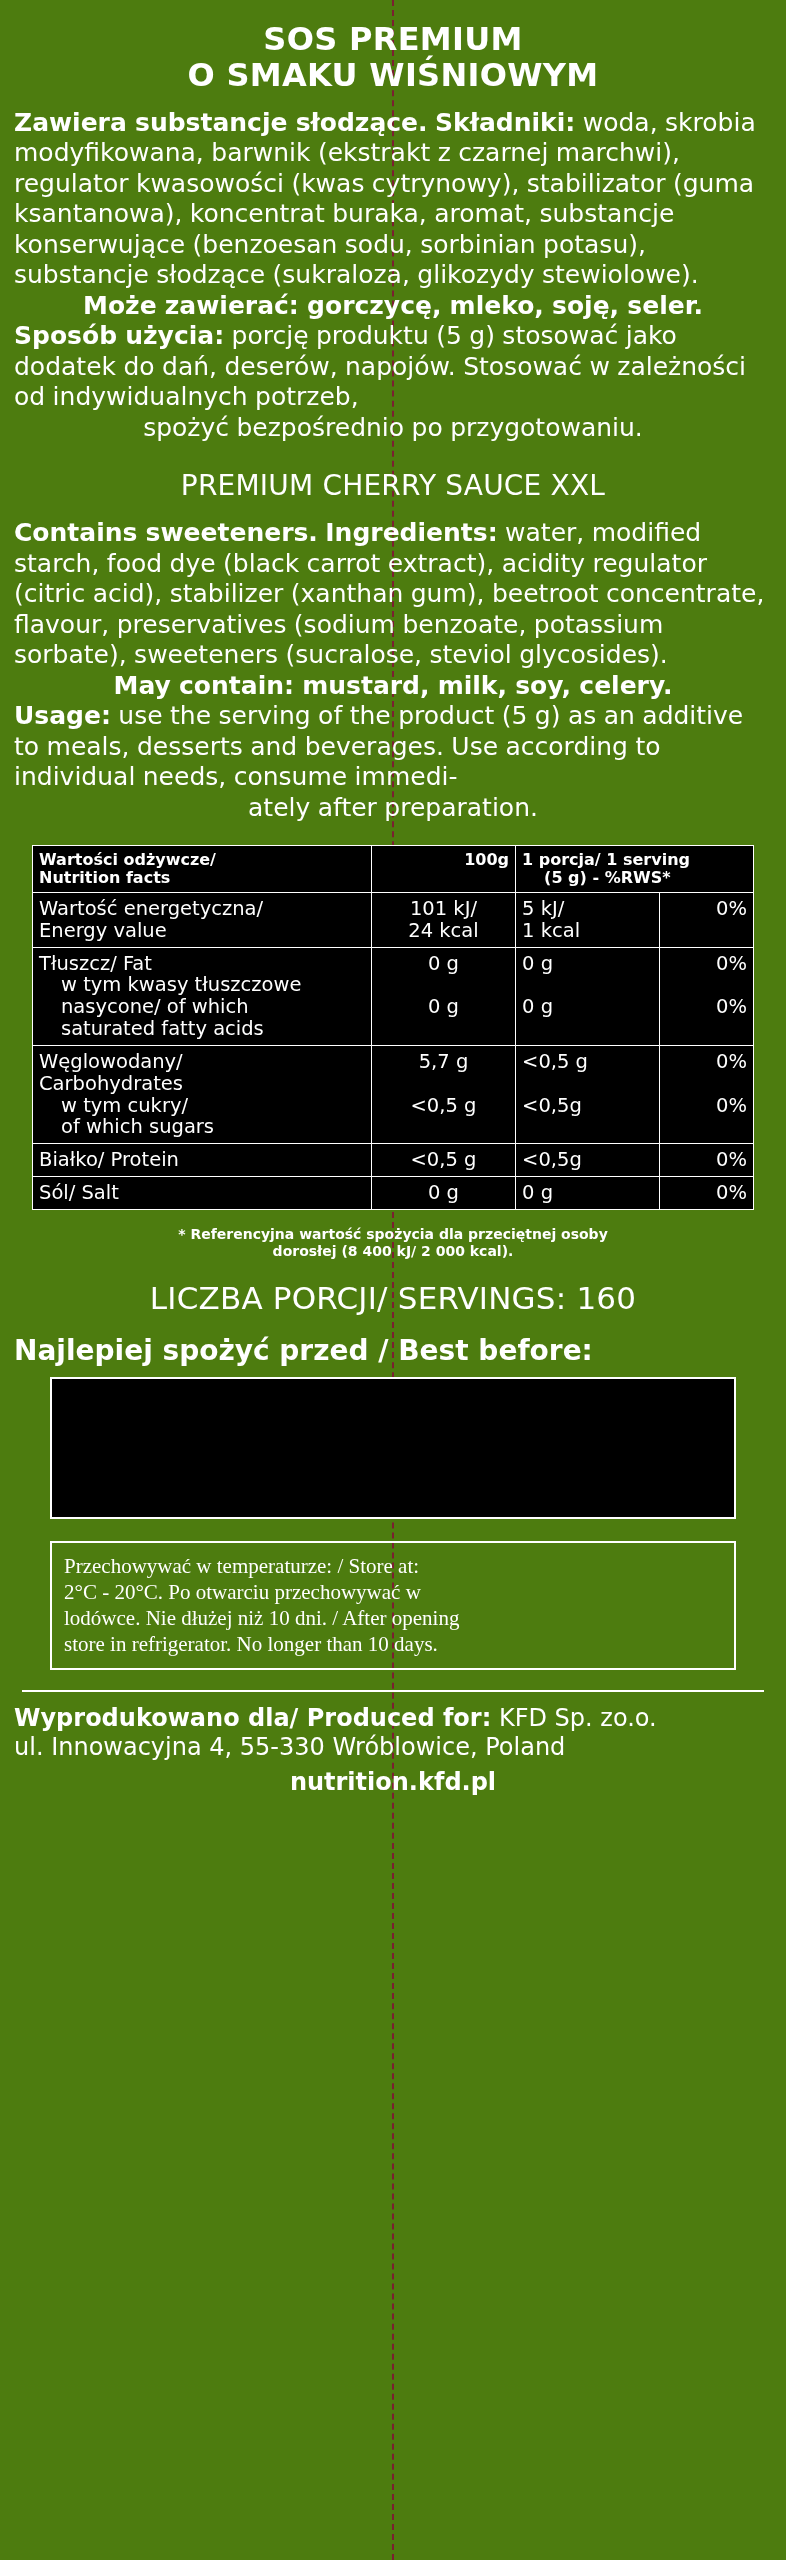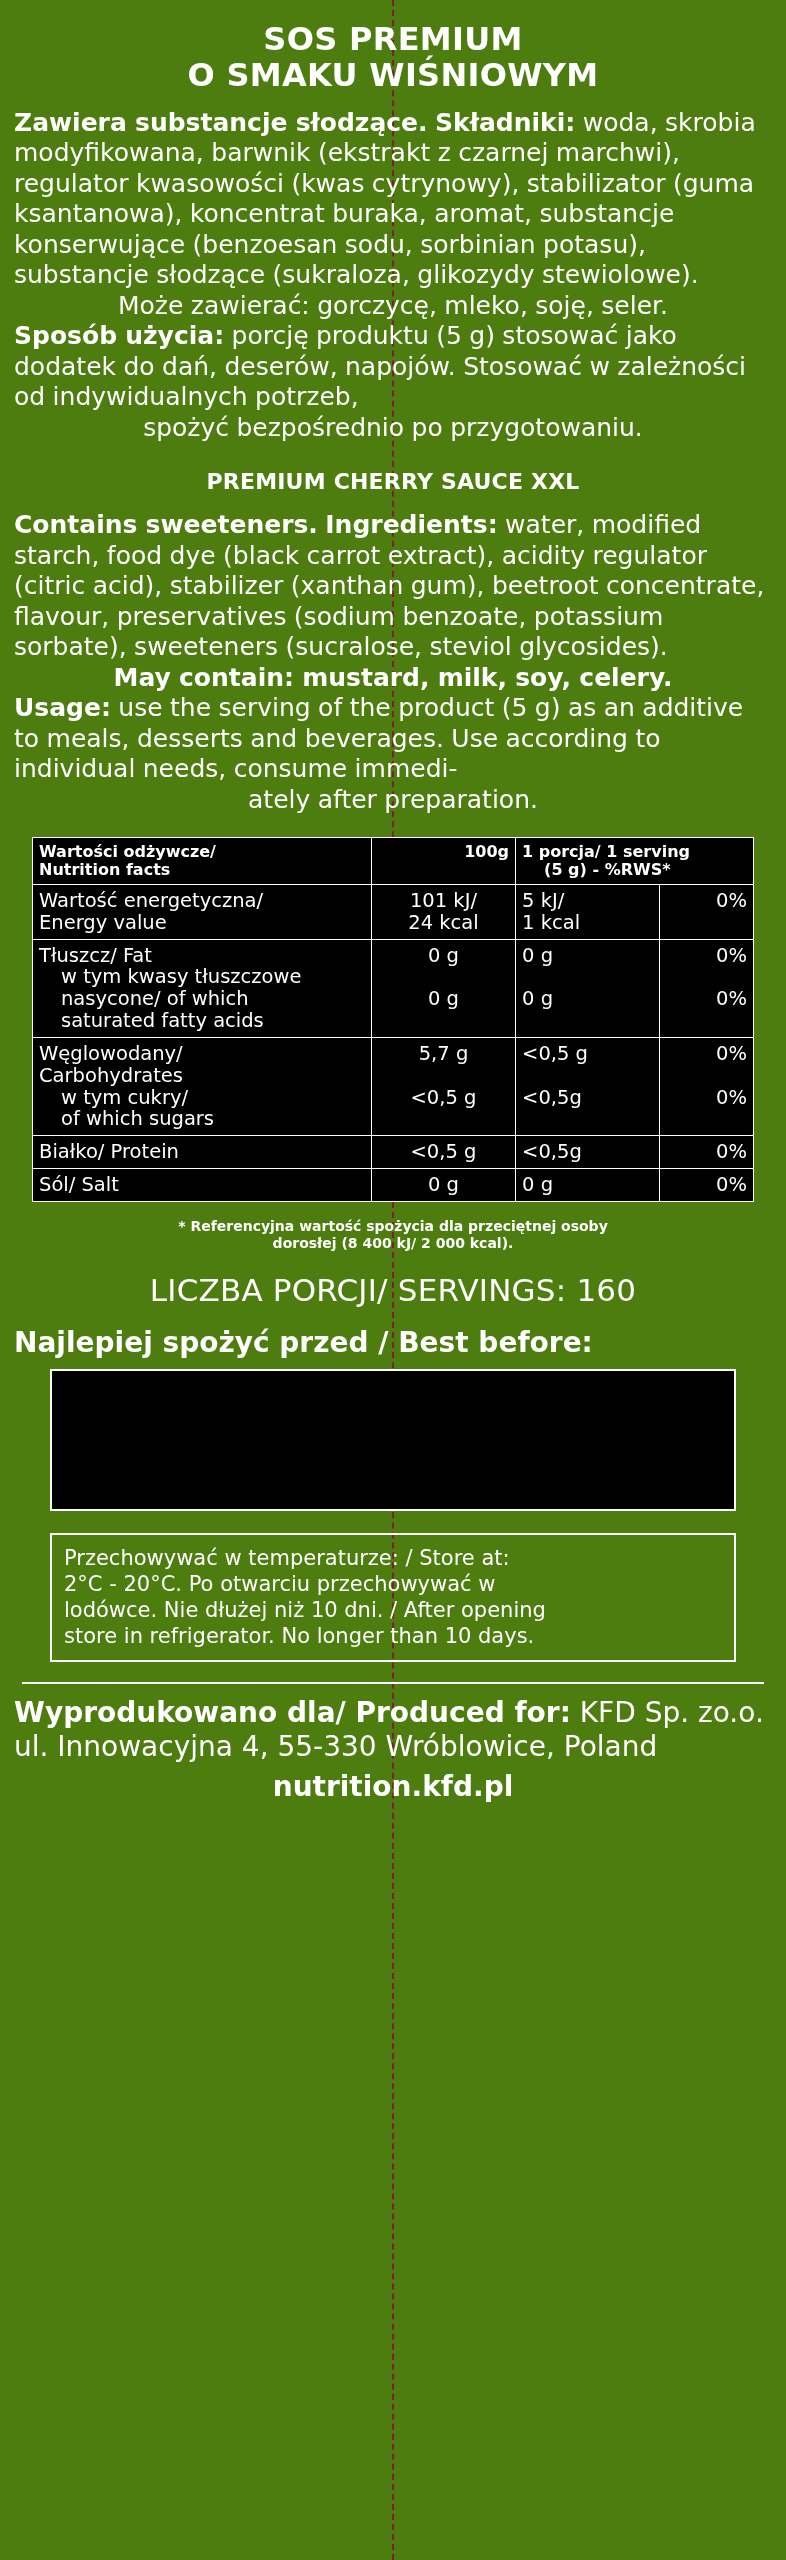--- a/index.html
+++ b/index.html
@@ -56,34 +56,34 @@
     word-spacing: -0.5px;
   }
   .b { font-weight: bold; }
 
   .para-ingredients {
     margin-bottom: 6px;
   }
   .center-bold {
     display: block;
     text-align: center;
-    font-weight: normal;
+    font-weight: bold;
   }
   .usage-pl {
     margin-top: 20px;
     text-align: left;
   }
   .usage-pl-last {
     display: block;
     text-align: center;
   }
   .subtitle-en {
     text-align: center;
-    font-weight: bold;
-    font-size: 22px;
+    font-weight: normal;
+    font-size: 28px;
     margin: 26px 0 16px 0;
     letter-spacing: 0.2px;
   }
   .para-en {
     text-align: justify;
     font-size: 24px;
     line-height: 1.22;
   }
   .center-bold-en {
     display: block;
@@ -154,29 +154,30 @@
     height: 138px;
     border: 2px solid #ffffff;
     background: #000;
   }
   .storage-box {
     margin: 22px 36px 0 36px;
     border: 2px solid #ffffff;
     padding: 10px 12px;
     font-size: 21px;
     line-height: 1.25;
+    font-family: Liberation Serif, serif;
   }
   .hr-line {
     margin: 20px 8px 0 8px;
     border: 0;
     border-top: 2px solid #ffffff;
   }
   .producer {
     margin: 12px 0 0 0;
-    font-size: 28px;
+    font-size: 24px;
     line-height: 1.22;
     text-align: left;
   }
   .producer .site {
     display: block;
     text-align: center;
     font-weight: bold;
     margin-top: 6px;
   }
 </style>

